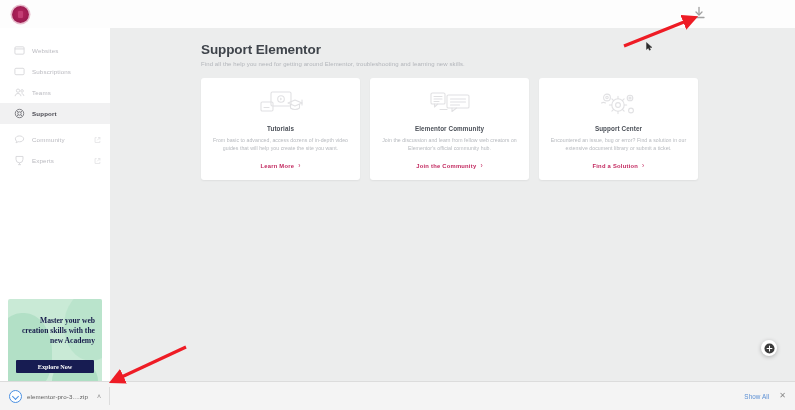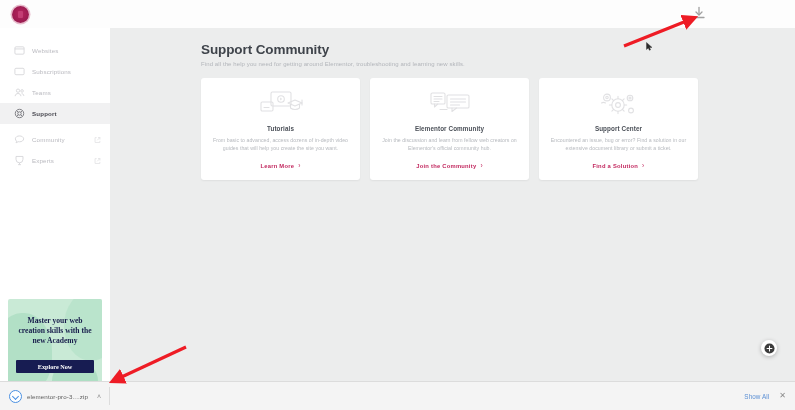--- a/index.html
+++ b/index.html
@@ -76,21 +76,21 @@
     background:#a9dcc0;border-radius:50% 50% 45% 55%;opacity:.75;
   }
   .promo .blob2{
     position:absolute;right:-16px;top:-8px;width:54px;height:70px;
     background:#b6e2c9;border-radius:50%;opacity:.8;
   }
   .promo .blob3{
     position:absolute;right:4px;bottom:-16px;width:46px;height:44px;
     background:#a2d8ba;border-radius:50% 50% 40% 60%;opacity:.7;
   }
-  .promo-inner{position:relative;padding:17px 7px 0;text-align:center;}
+  .promo-inner{position:relative;padding:17px 7px 0;text-align:right;}
   .promo-title{
     font-family:"Liberation Serif", serif;
     font-size:7.6px;line-height:10px;font-weight:bold;color:#161b4a;
   }
   .promo-btn{
     position:absolute;left:8px;right:8px;bottom:16px;height:13px;
     background:#171c52;border-radius:1px;
     display:flex;align-items:center;justify-content:center;
     font-family:"Liberation Serif", serif;
     font-size:6.2px;font-weight:bold;color:#ffffff;cursor:pointer;
@@ -282,21 +282,21 @@
       <div class="promo-inner">
         <div class="promo-title">Master your web creation skills with the new Academy</div>
       </div>
       <div class="promo-btn">Explore Now</div>
     </div>
   </div>
 
   <div class="content">
 
     <div class="page-head">
-      <div class="page-title">Support Community</div>
+      <div class="page-title">Support Elementor</div>
       <div class="page-sub">Find all the help you need for getting around Elementor, troubleshooting and learning new skills.</div>
     </div>
 
     <div class="cards">
 
       <div class="card">
         <div class="card-ico">
           <svg viewBox="0 0 44 28" width="44" height="28" fill="none" stroke="#9b9ba3" stroke-width="1.1" stroke-linecap="round" stroke-linejoin="round">
             <rect x="12" y="2" width="20" height="14" rx="1.4"></rect>
             <circle cx="22" cy="9" r="3.3"></circle>

